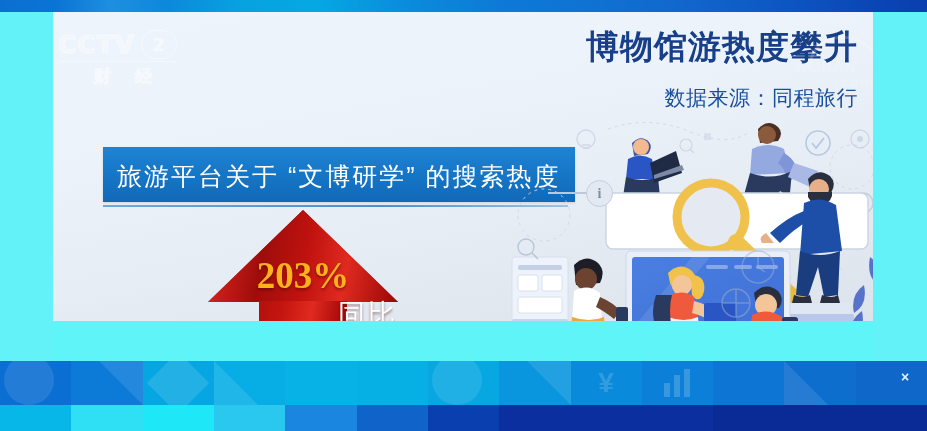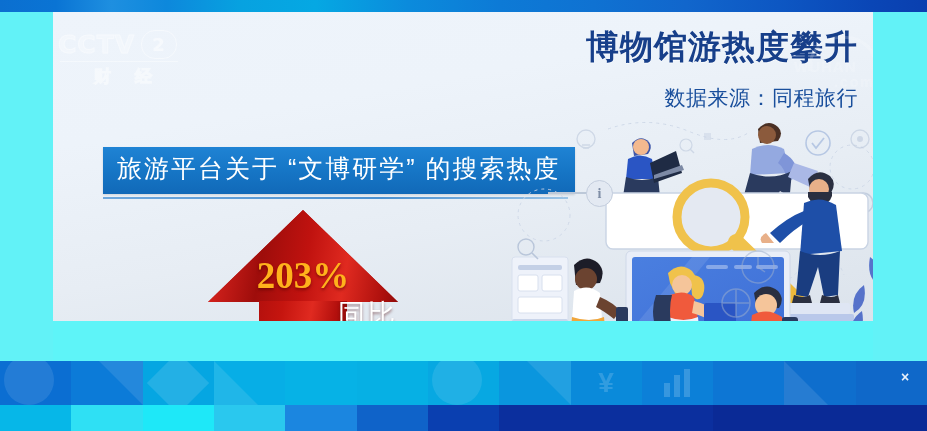--- a/index.html
+++ b/index.html
@@ -94,21 +94,21 @@
     position:absolute;left:18px;top:40px;font-size:14px;font-weight:700;color:#fff;letter-spacing:2px;margin-left:28px;
   }
 
   
   .caption-wrap{position:absolute;left:50px;top:135px;}
   .caption{
     display:inline-block;
     background:linear-gradient(180deg,#1f83d4 0%,#1676c6 50%,#1169b8 100%);
     color:#ffffff;
     font-size:25px;font-weight:500;letter-spacing:2px;
-    padding:5px 14px 9px 14px;
+    padding:13px 14px 9px 14px;
     white-space:nowrap;
     box-shadow:0 1px 2px rgba(0,0,0,.12);
   }
   .caption-underline{
     margin-top:3px;height:2px;width:465px;
     background:linear-gradient(90deg,#6fa8dd 0%,#4a90d0 60%,#9cc4e6 100%);
   }
 
   
   .arrow{

